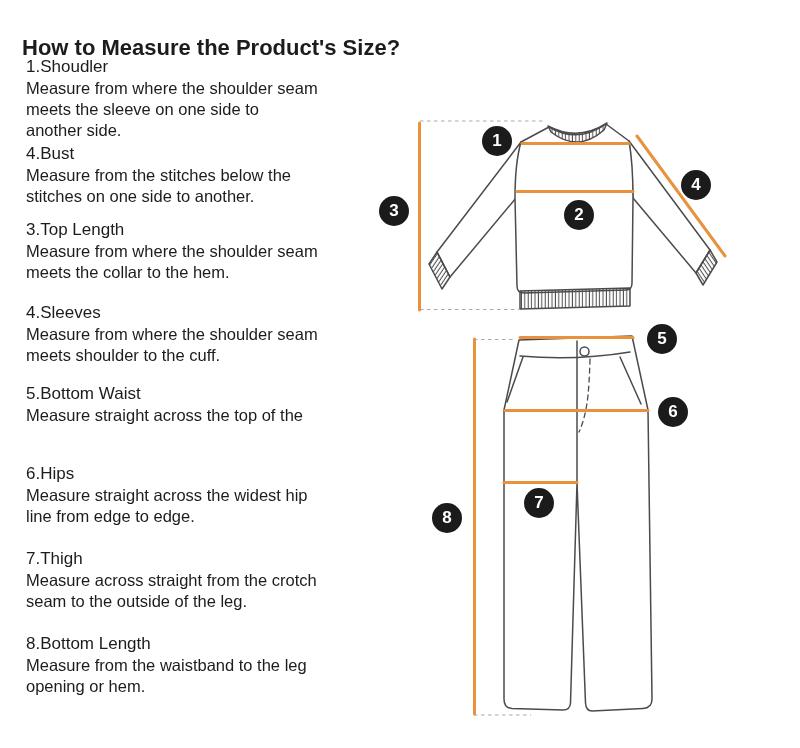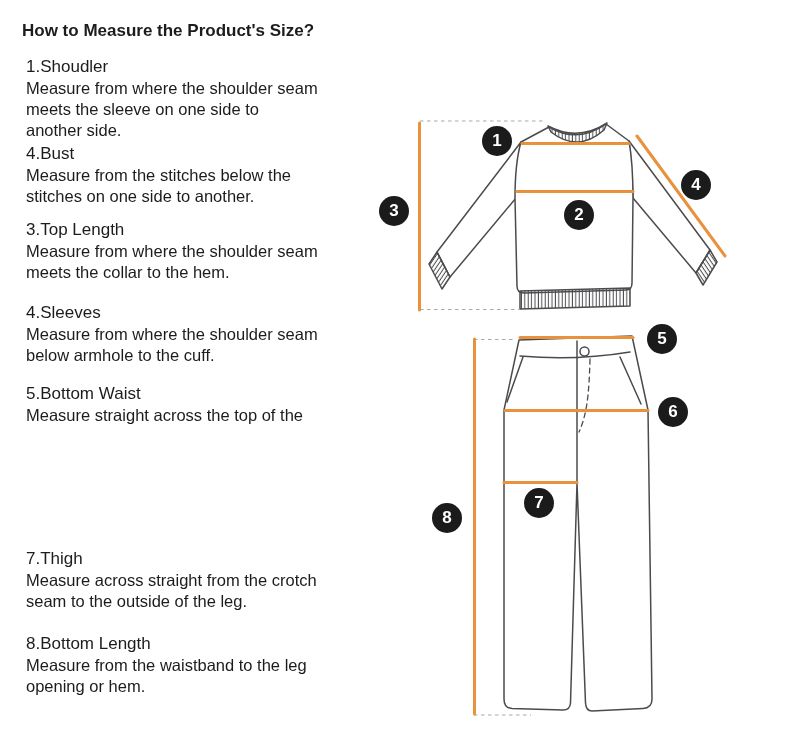--- a/index.html
+++ b/index.html
@@ -1,18 +1,18 @@
 <!DOCTYPE html>
 <html><head>
 <meta charset="utf-8">
 <style>
   html,body{margin:0;padding:0;background:#ffffff;}
   .page{position:relative;width:800px;height:748px;background:#fff;overflow:hidden;
         font-family:"Liberation Sans",sans-serif;color:#1c1c1c;}
-  .title{position:absolute;left:22px;top:21px;font-size:17px;font-weight:600;white-space:nowrap;}
+  .title{position:absolute;left:22px;top:35px;font-size:22px;font-weight:600;white-space:nowrap;}
   .sec{position:absolute;left:26px;width:345px;}
   .sec-h{font-size:17px;line-height:20px;font-weight:400;white-space:nowrap;}
   .sec-b{margin-top:1px;font-size:16.5px;line-height:21px;}
   .sec-b .ln{white-space:nowrap;}
   svg.diagram{position:absolute;left:0;top:0;pointer-events:none;}
   .badge{position:absolute;width:30px;height:30px;border-radius:50%;background:#1b1b1b;
          color:#fff;text-align:center;line-height:30px;font-size:17px;font-weight:700;}
 </style>
 </head>
 <body>
@@ -43,31 +43,38 @@
     <div class="sec-b">
       <div class="ln">Measure from where the shoulder seam</div>
       <div class="ln">meets the collar to the hem.</div>
     </div>
   </div>
 
   <div class="sec" style="top:303px">
     <div class="sec-h">4.Sleeves</div>
     <div class="sec-b">
       <div class="ln">Measure from where the shoulder seam</div>
-      <div class="ln">below armhole to the cuff.</div>
+      <div class="ln">meets shoulder to the cuff.</div>
     </div>
   </div>
 
   <div class="sec" style="top:384px">
     <div class="sec-h">5.Bottom Waist</div>
     <div class="sec-b">
       <div class="ln">Measure straight across the top of the</div>
     </div>
   </div>
 
+  <div class="sec" style="top:464px">
+    <div class="sec-h">6.Hips</div>
+    <div class="sec-b">
+      <div class="ln">Measure straight across the widest hip</div>
+      <div class="ln">line from edge to edge.</div>
+    </div>
+  </div>
 
   <div class="sec" style="top:549px">
     <div class="sec-h">7.Thigh</div>
     <div class="sec-b">
       <div class="ln">Measure across straight from the crotch</div>
       <div class="ln">seam to the outside of the leg.</div>
     </div>
   </div>
 
   <div class="sec" style="top:634px">

